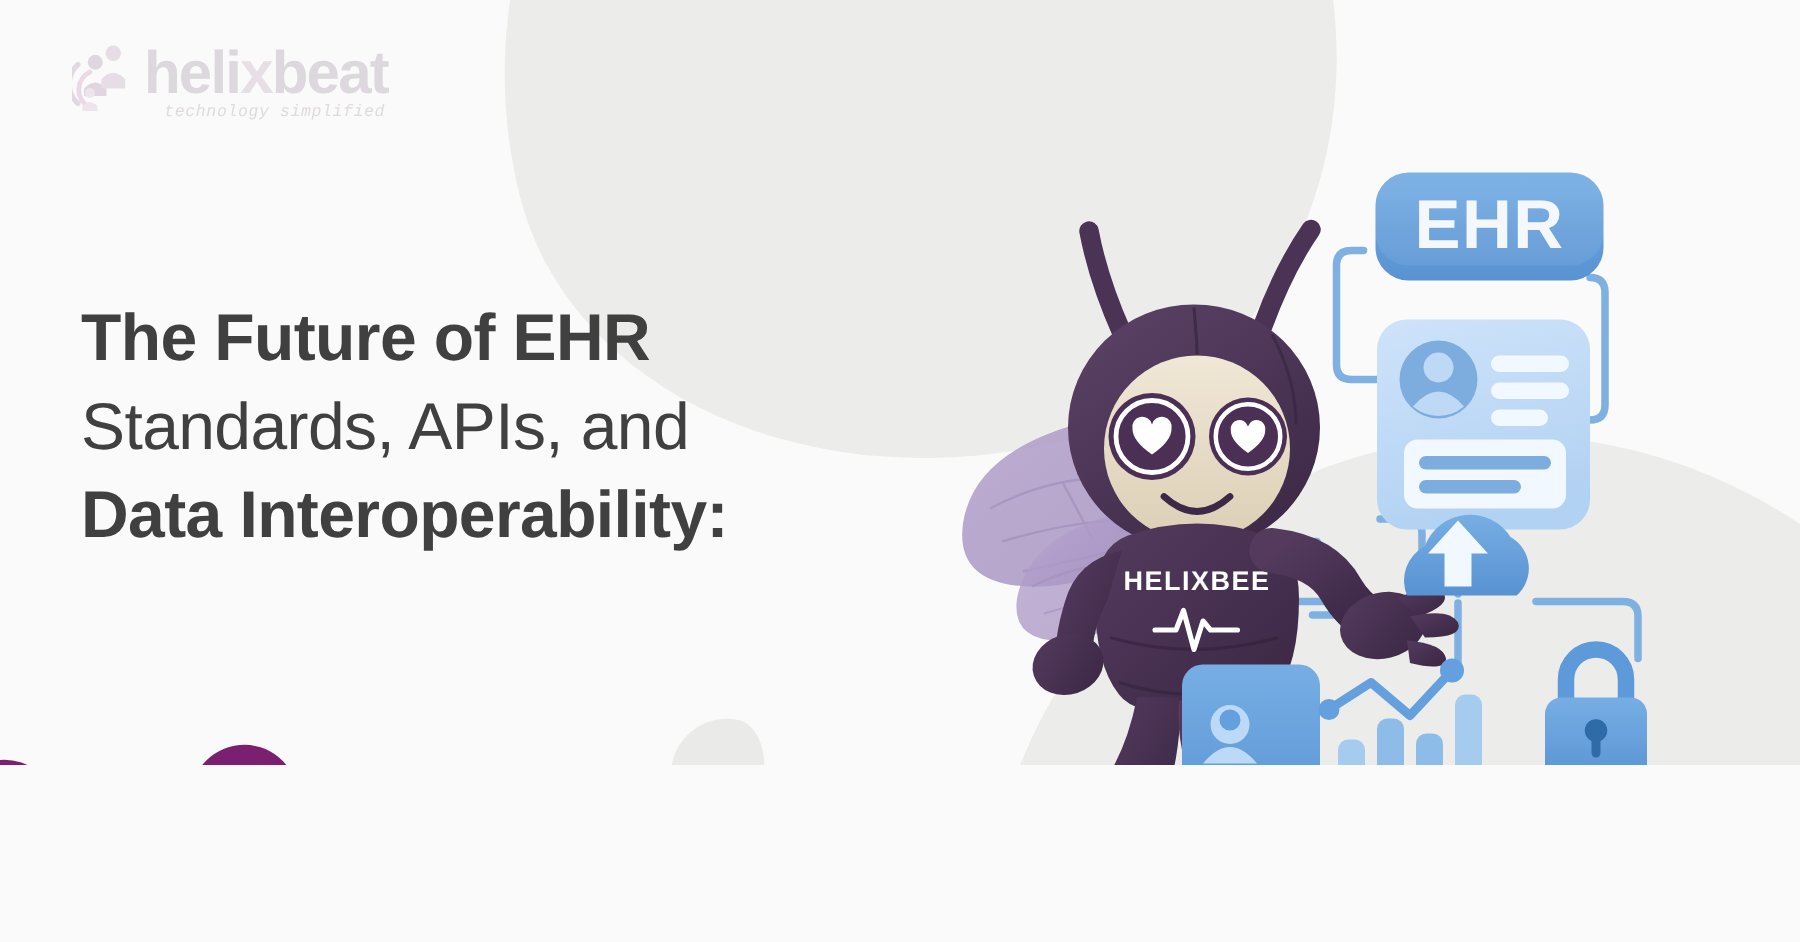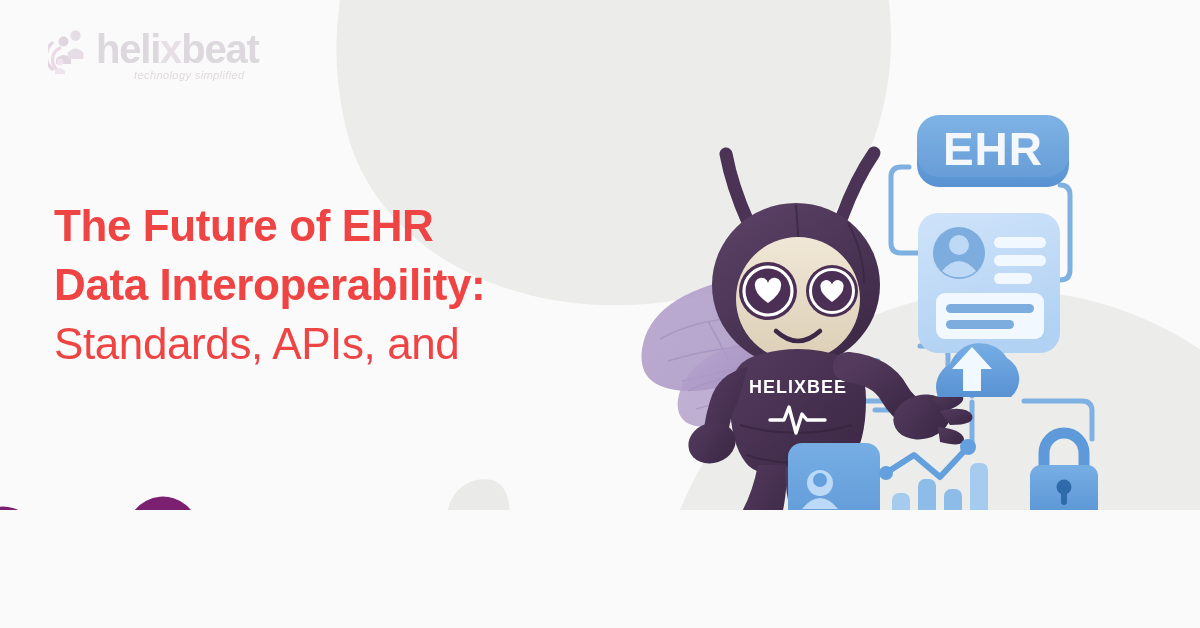--- a/index.html
+++ b/index.html
@@ -39,29 +39,29 @@
   
   #logo{position:absolute;left:48px;top:27px;height:62px;display:flex;align-items:flex-start;}
   #logo-mark{width:42px;height:46px;margin-top:2px;}
   #logo-text-wrap{margin-left:6px;position:relative;}
   #logo-word{
     font-size:40px;font-weight:700;letter-spacing:-1.2px;line-height:44px;
     color:#dcd8dd;
   }
   #logo-word .x{color:#e6dfe6;}
   #logo-tagline{
-    position:absolute;right:14px;top:42px;
-    font-family:Liberation Sans, sans-serif;font-style:italic;
+    position:absolute;right:2px;top:42px;
+    font-family:Liberation Mono, monospace;font-style:italic;
     font-size:11px;color:#dfdade;letter-spacing:.4px;
   }
 
   
   #headline{
     position:absolute;left:54px;top:196px;width:600px;
-    color:#ef4444;
+    color:#404040;
   }
   #headline .ln{
     font-size:44px;line-height:59px;letter-spacing:-.4px;white-space:nowrap;
   }
   #headline .ln.b{font-weight:700;}
   #headline .ln.r{font-weight:400;}
 
   
   #art{position:absolute;left:620px;top:95px;width:580px;height:500px;}
   #art svg{display:block;}
@@ -89,22 +89,22 @@
       <path d="M7 42 q5 -6 10 0 v3 h-10 z" fill="#eee4ee"></path>
     </svg>
     <div id="logo-text-wrap">
       <div id="logo-word"><span>heli</span><span class="x">x</span><span>beat</span></div>
       <div id="logo-tagline">technology simplified</div>
     </div>
   </div>
 
   <div id="headline">
     <div class="ln b">The Future of EHR</div>
+    <div class="ln r">Standards, APIs, and</div>
     <div class="ln b">Data Interoperability:</div>
-    <div class="ln r">Standards, APIs, and</div>
   </div>
 
   <div id="art">
     <svg width="580" height="500" viewBox="0 0 580 500">
       <defs>
         <linearGradient id="gBody" x1="0" y1="0" x2="1" y2="1">
           <stop offset="0%" stop-color="#543b5e"></stop>
             <stop offset="100%" stop-color="#3a2643"></stop>
         </linearGradient>
         <linearGradient id="gHead" x1="0.2" y1="0" x2="0.9" y2="1">

